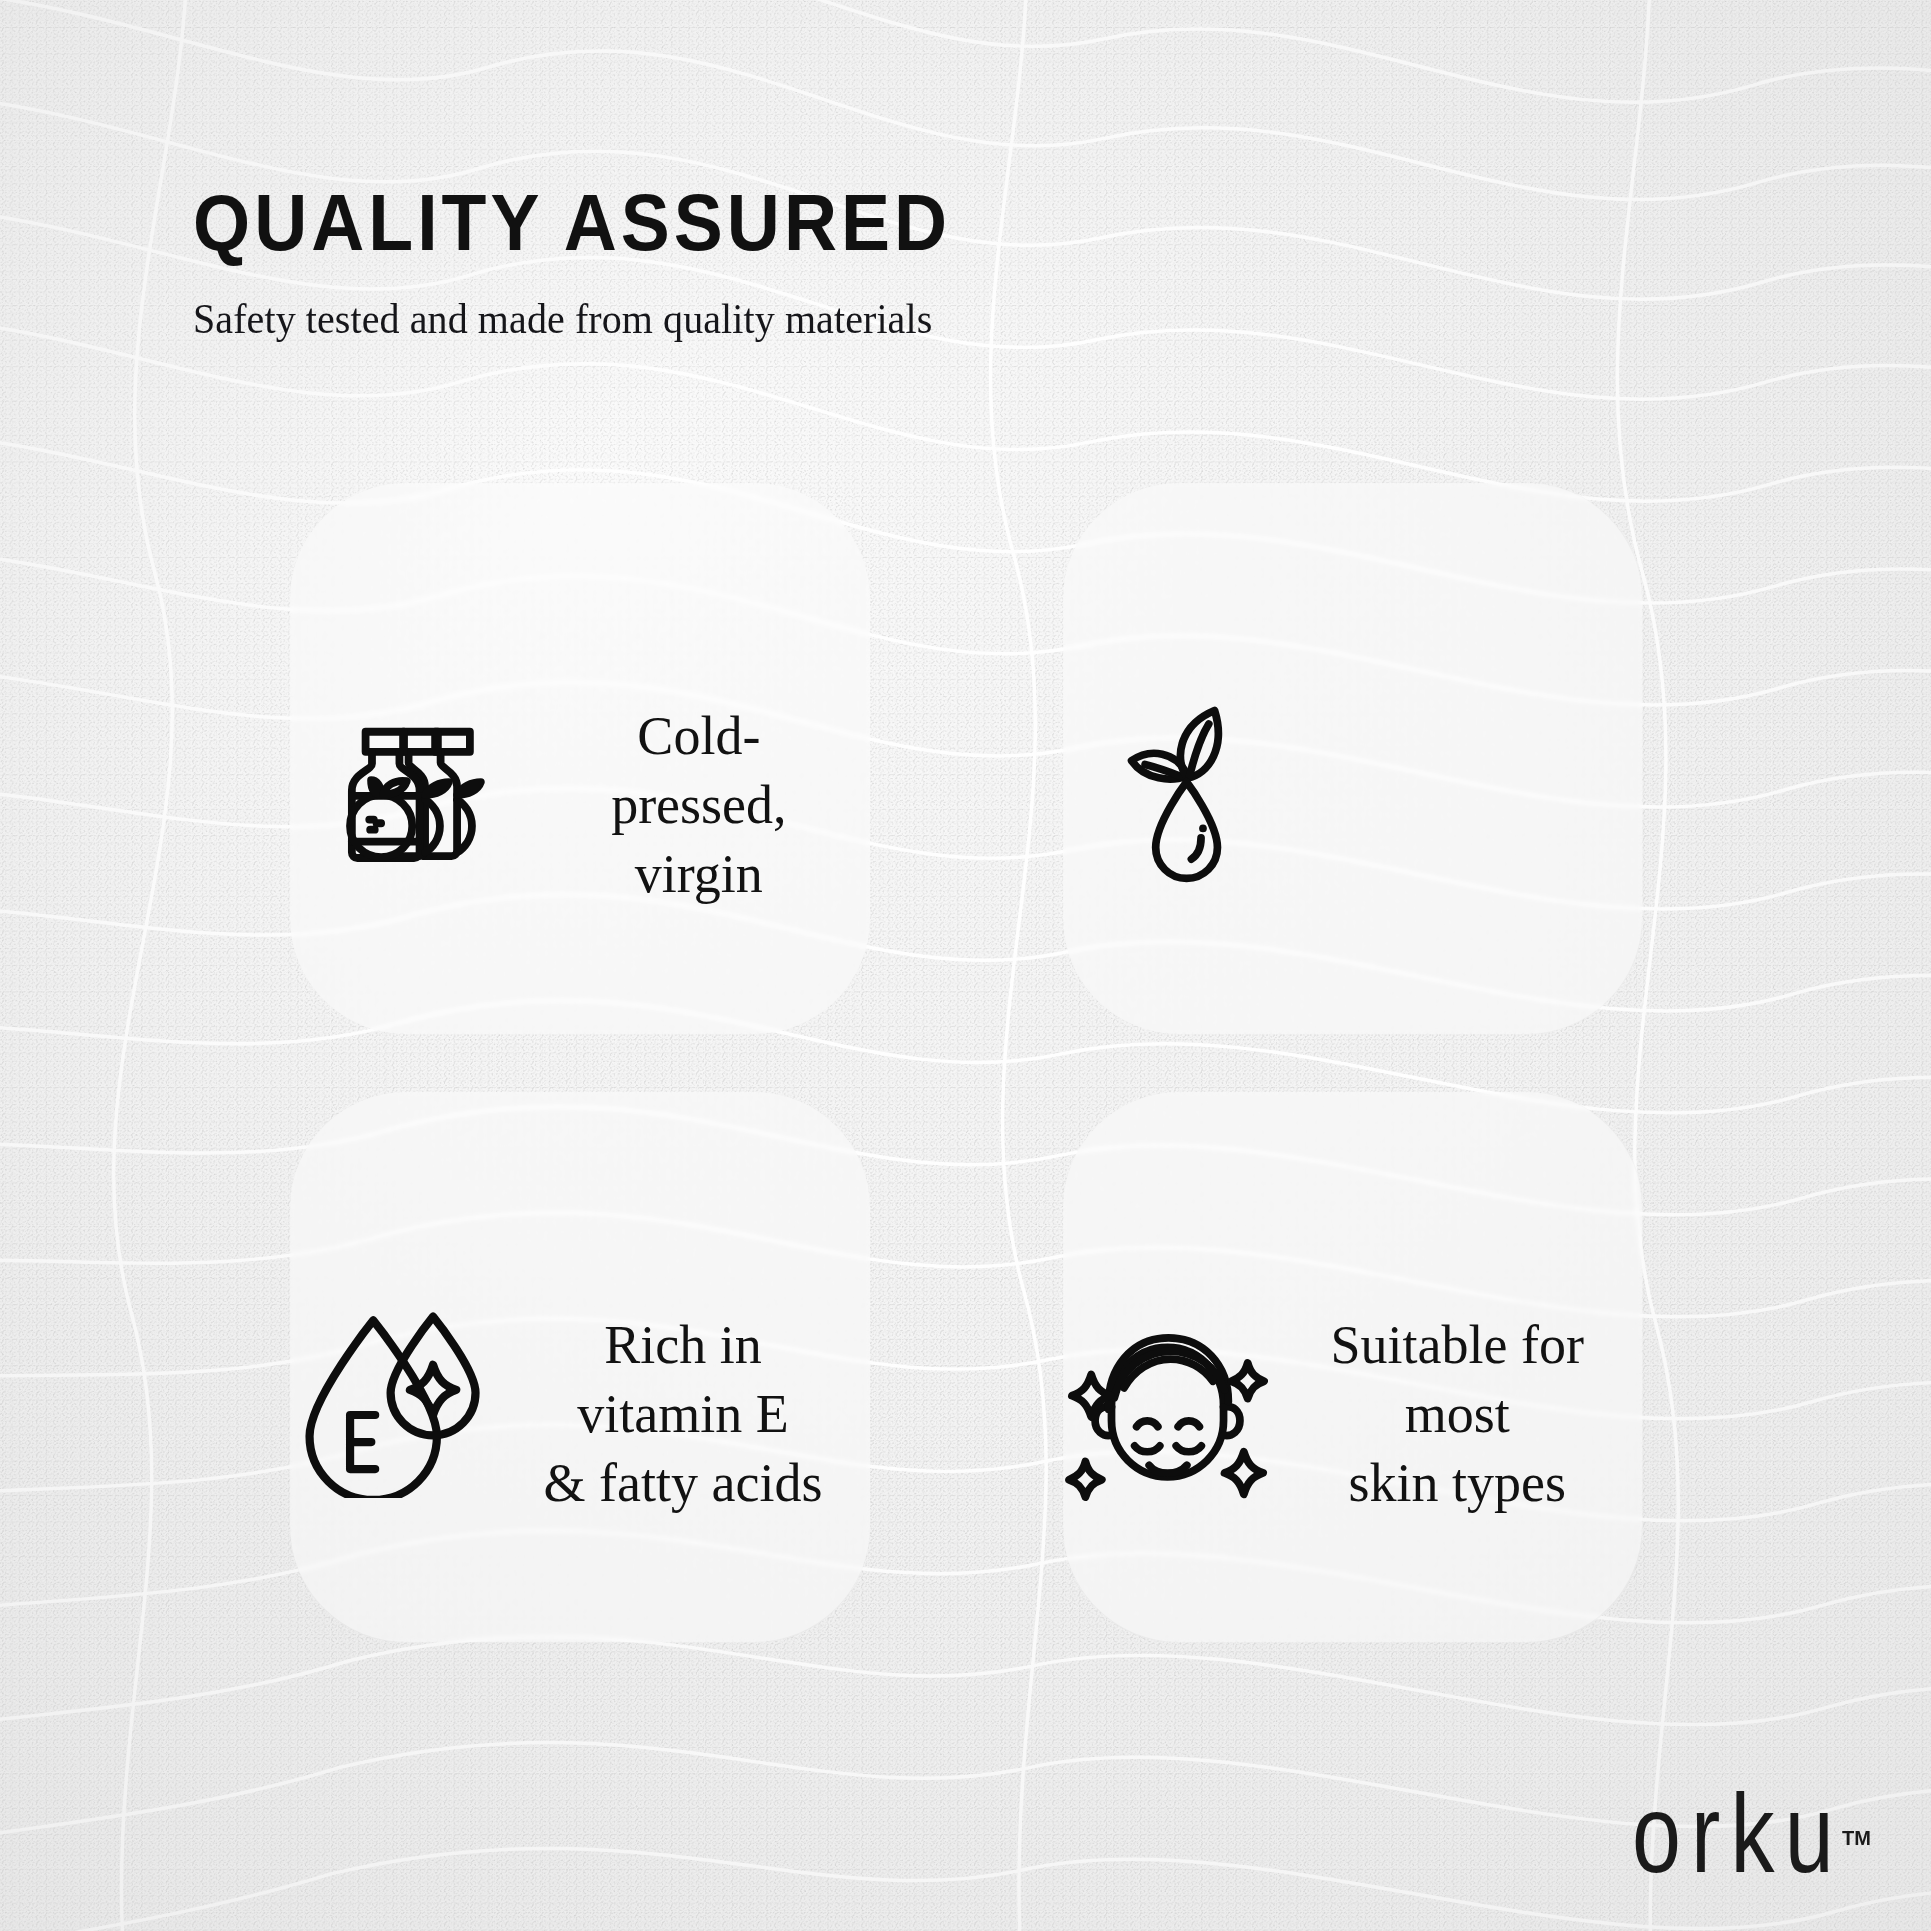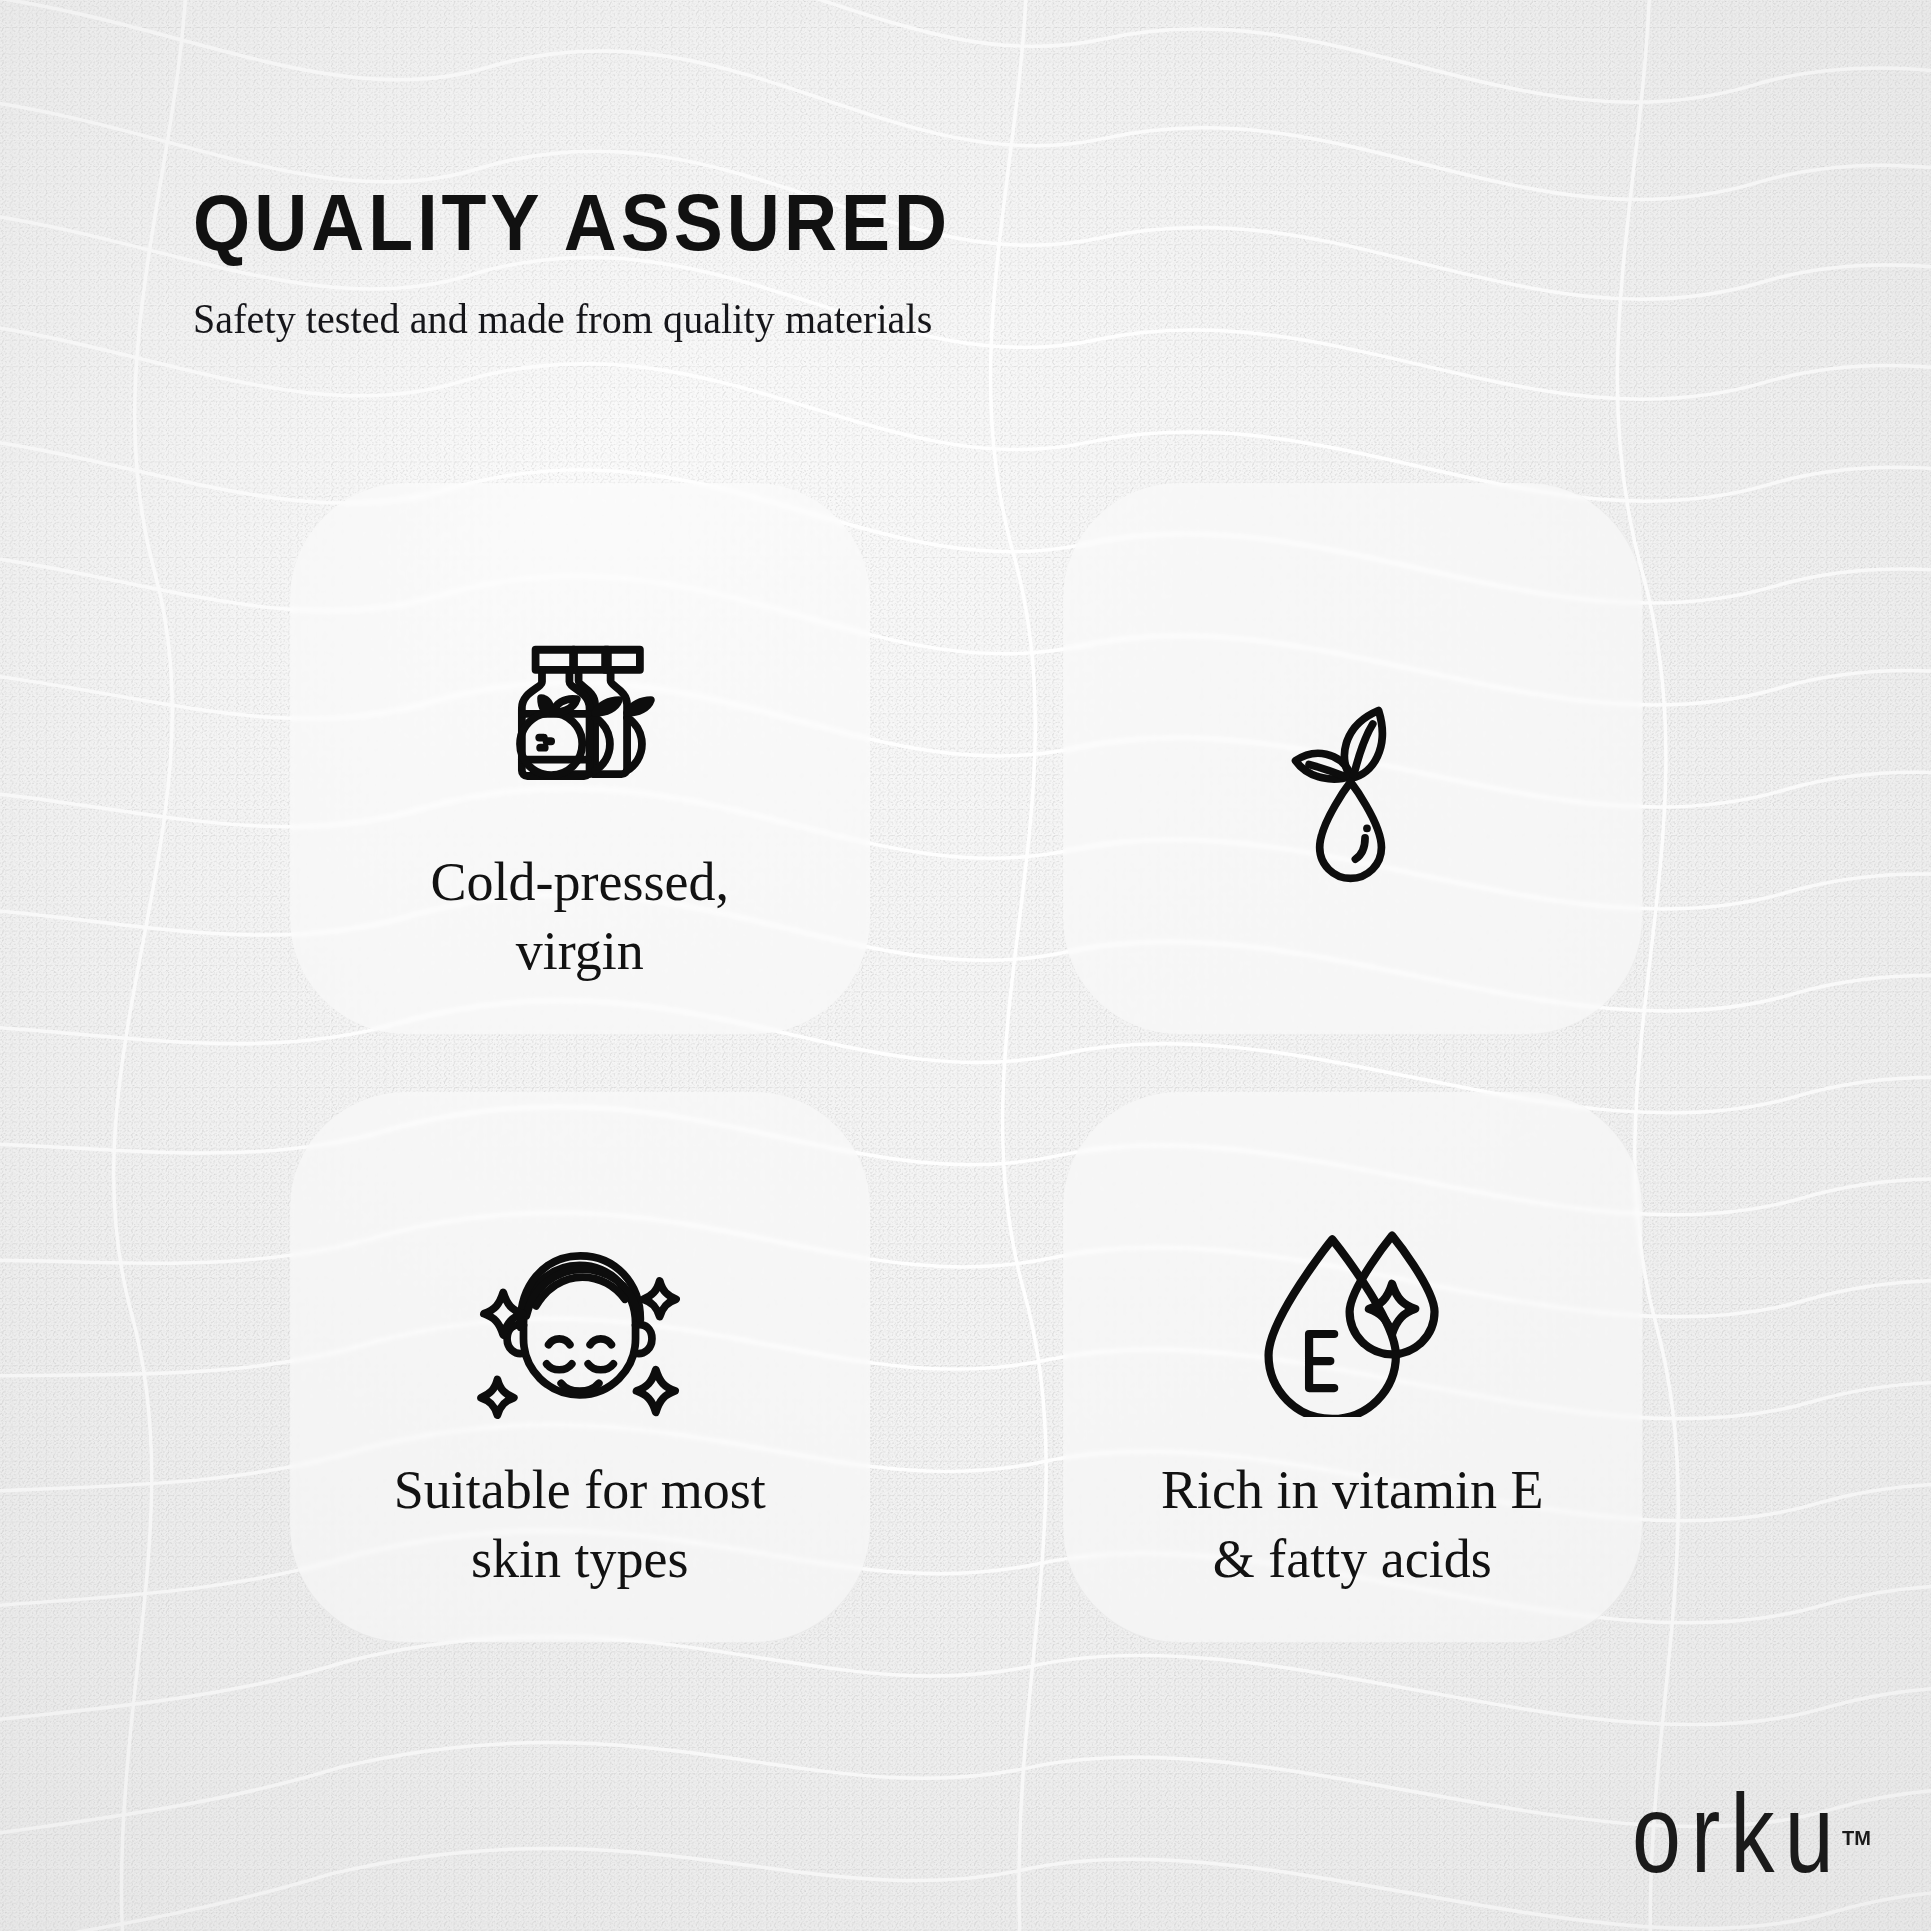--- a/index.html
+++ b/index.html
@@ -92,23 +92,23 @@
     grid-template-columns: 1fr 1fr;
     grid-template-rows: 1fr 1fr;
     column-gap: 193px;
     row-gap: 58px;
   }
   .card {
     position: relative;
     border-radius: 116px;
     background: rgba(255,255,255,.46);
     display: flex;
-    flex-direction: column;
+    flex-direction: row;
     align-items: center;
-    justify-content: center;
+    justify-content: flex-start;
     padding-top: 70px;
     box-sizing: border-box;
     backdrop-filter: blur(1.9px);
   }
   .card-icon {
     width: 251px;
     height: 222px;
     display: flex;
     align-items: center;
     justify-content: center;
@@ -240,20 +240,37 @@
 
           <path d="M73 88c0 0-32 42-32 68a32 32 0 0 0 64 0c0-26-32-68-32-68z"></path>
           <path d="M88 146c0 10-4 18-10 22"></path>
           <path d="M90 136v.2"></path>
         </svg>
       </div>
     </div>
 
     <div class="card">
       <div class="card-icon">
+        <svg width="203" height="193" viewBox="0 0 210 200" fill="none" stroke="#0d0d0d" stroke-width="8.5" stroke-linecap="round" stroke-linejoin="round">
+
+          <path d="M84 16C84 16 18 98 18 136a66 66 0 0 0 132 0c0-38-66-120-66-120z"></path>
+
+          <path d="M146 12c0 0-44 54-44 79a44 44 0 0 0 88 0c0-25-44-79-44-79z"></path>
+
+          <path d="M146 62c5 16 12 22 24 26-12 4-19 11-24 26-5-15-12-22-24-26 12-4 19-10 24-26z"></path>
+
+          <path d="M86 114h-26v56h26M60 142h22"></path>
+        </svg>
+      </div>
+      <div class="card-label">Rich in vitamin E
+&amp; fatty acids</div>
+    </div>
+
+    <div class="card">
+      <div class="card-icon">
         <svg width="208" height="198" viewBox="0 0 215 205" fill="none" stroke="#0d0d0d" stroke-width="8" stroke-linecap="round" stroke-linejoin="round">
 
           <path d="M49 106c0-34 26-60 58-60s58 26 58 60v16c0 32-26 58-58 58s-58-26-58-58z"></path>
 
           <path d="M49 108c-10-3-17 4-17 14s8 17 17 15"></path>
           <path d="M165 108c10-3 17 4 17 14s-8 17-17 15"></path>
 
           <path d="M46 110c-2-42 24-74 62-74 36 0 62 28 62 66"></path>
           <path d="M52 98c6-28 30-48 58-48 26 0 48 16 56 40"></path>
           <path d="M62 88c10-18 28-30 48-30 18 0 34 9 44 23"></path>
@@ -269,37 +286,20 @@
           <path d="M28 74c4 13 9 18 20 22-11 4-16 9-20 22-4-13-9-18-20-22 11-4 16-9 20-22z"></path>
           <path d="M190 62c3 11 8 15 17 19-9 3-14 8-17 18-3-10-8-15-17-18 9-4 14-8 17-19z"></path>
           <path d="M186 154c4 13 9 18 20 22-11 4-16 9-20 22-4-13-9-18-20-22 11-4 16-9 20-22z"></path>
           <path d="M22 164c3 11 8 15 17 19-9 3-14 8-17 18-3-10-8-15-17-18 9-4 14-8 17-19z"></path>
         </svg>
       </div>
       <div class="card-label">Suitable for most
 skin types</div>
     </div>
 
-    <div class="card">
-      <div class="card-icon">
-        <svg width="203" height="193" viewBox="0 0 210 200" fill="none" stroke="#0d0d0d" stroke-width="8.5" stroke-linecap="round" stroke-linejoin="round">
-
-          <path d="M84 16C84 16 18 98 18 136a66 66 0 0 0 132 0c0-38-66-120-66-120z"></path>
-
-          <path d="M146 12c0 0-44 54-44 79a44 44 0 0 0 88 0c0-25-44-79-44-79z"></path>
-
-          <path d="M146 62c5 16 12 22 24 26-12 4-19 11-24 26-5-15-12-22-24-26 12-4 19-10 24-26z"></path>
-
-          <path d="M86 114h-26v56h26M60 142h22"></path>
-        </svg>
-      </div>
-      <div class="card-label">Rich in vitamin E
-&amp; fatty acids</div>
-    </div>
-
   </div>
 
   <div class="logo">
     <span class="logo-word">orku</span>
     <span class="logo-tm">TM</span>
   </div>
 
 </div>
 
 

